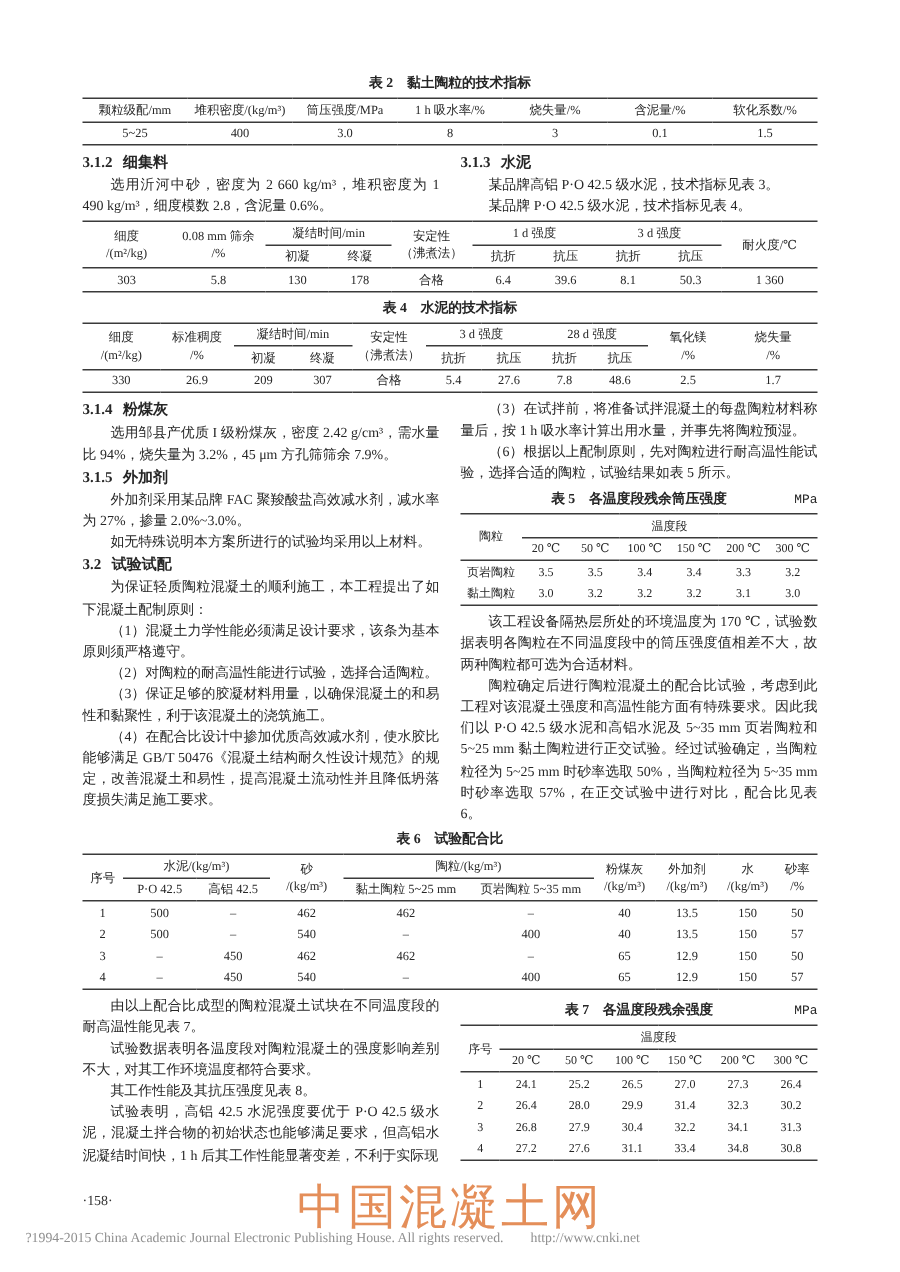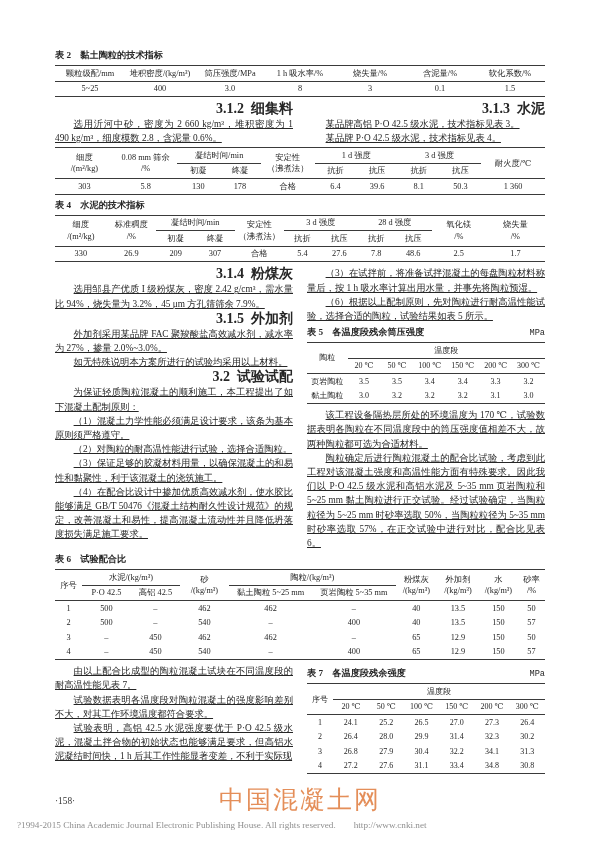--- a/index.html
+++ b/index.html
@@ -1,39 +1,39 @@
 <!DOCTYPE html>
 <html><head>
 <meta charset="utf-8">
 <style>
   html,body{margin:0;padding:0;background:#ffffff;}
   .page{
     position:relative;width:600px;height:848px;overflow:hidden;background:#ffffff;
     font-family:"Liberation Serif","DejaVu Serif",serif;color:#262626;
     box-sizing:border-box;padding:46px 55px 0 55px;
   }
-  p{margin:0;text-indent:2em;text-align:justify;font-size:9.3px;line-height:14.2px;text-decoration:underline;}
-  .sec-heading{margin:1px 0;font-size:14px;font-weight:bold;line-height:14px;text-align:right;}
+  p{margin:0;text-indent:2em;text-align:justify;font-size:9.3px;line-height:14.2px;}
+  .sec-heading{margin:1px 0;font-size:10px;font-weight:bold;line-height:14px;}
   .sec-heading .num{margin-right:7px;}
   .cols{display:flex;gap:14px;}
   .col{flex:1;min-width:0;}
   .tblwrap{margin:2px 0 4px 0;}
-  .tcap{position:relative;text-align:left;font-size:9.2px;font-weight:bold;margin:3px 0 3px 0;line-height:13px;}
+  .tcap{position:relative;text-align:center;font-size:9.2px;font-weight:bold;margin:3px 0 3px 0;line-height:13px;}
   .tcap .unit{position:absolute;right:0;top:1px;font-weight:normal;font-size:8.6px;font-family:Liberation Mono, monospace;}
   table{border-collapse:collapse;width:100%;table-layout:fixed;
         border-top:1.4px solid #3a3a3a;border-bottom:1.4px solid #3a3a3a;}
   th,td{font-weight:normal;font-size:8.3px;text-align:center;padding:1.5px 1px;line-height:11.5px;
         overflow:hidden;}
   th{white-space:pre-line;vertical-align:middle;}
   td{white-space:nowrap;}
   th.bb{border-bottom:0.8px solid #3a3a3a;}
   .smalltbl th,.smalltbl td{font-size:8px;padding:1.5px 0;}
   .pgnum{position:absolute;left:55px;top:796px;font-size:9.3px;color:#333;}
   .watermark{position:absolute;left:50%;top:783px;transform:translateX(-50%);
-             font-size:25px;letter-spacing:2px;color:#e2854b;opacity:0.92;
+             font-size:32px;letter-spacing:2px;color:#e2854b;opacity:0.92;
              font-family:Liberation Serif, serif;white-space:nowrap;z-index:5;}
   .footer{position:absolute;left:17px;top:820px;width:566px;display:flex;gap:18px;
           font-size:9.2px;color:#8f8f8f;font-family:"Liberation Serif",serif;white-space:nowrap;}
   .mt2{margin-top:2px;}
 </style>
 </head>
 <body>
 
 <div class="page">
 
@@ -362,20 +362,21 @@
             <td>57</td>
           </tr>
         </tbody>
     </table>
   </div>
 
   <div class="cols">
     <div class="col">
       <p>由以上配合比成型的陶粒混凝土试块在不同温度段的耐高温性能见表 7。</p>
       <p>试验数据表明各温度段对陶粒混凝土的强度影响差别不大，对其工作环境温度都符合要求。</p>
+      <p>其工作性能及其抗压强度见表 8。</p>
       <p>试验表明，高铝 42.5 水泥强度要优于 P·O 42.5 级水泥，混凝土拌合物的初始状态也能够满足要求，但高铝水泥凝结时间快，1 h 后其工作性能显著变差，不利于实际现</p>
     </div>
     <div class="col">
 
       <div class="tblwrap">
         <div class="tcap">
           <span>表 7　各温度段残余强度</span>
           <span class="unit">MPa</span>
         </div>
         <table class="smalltbl">

